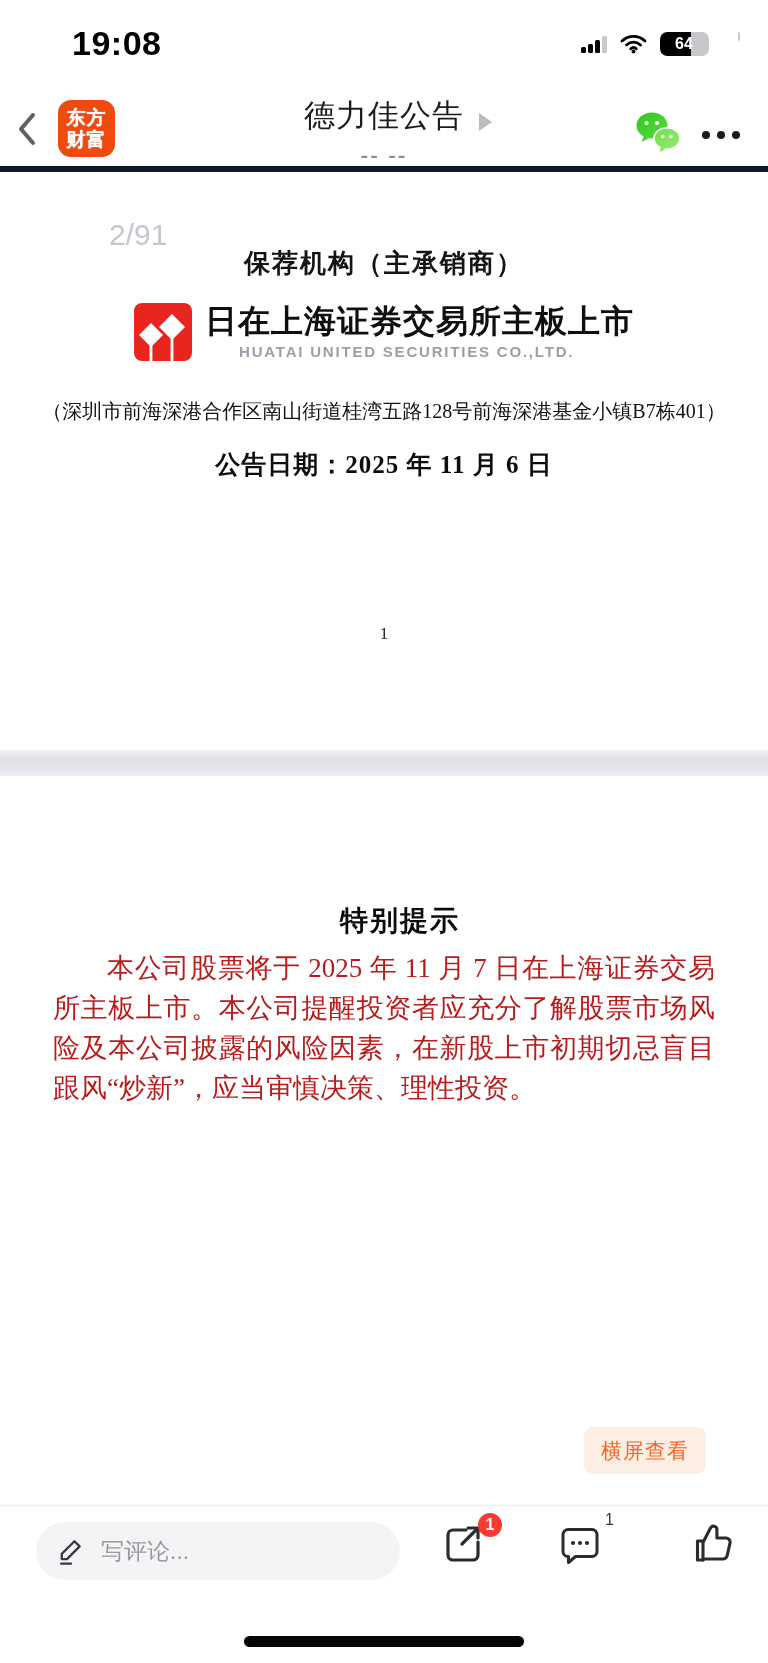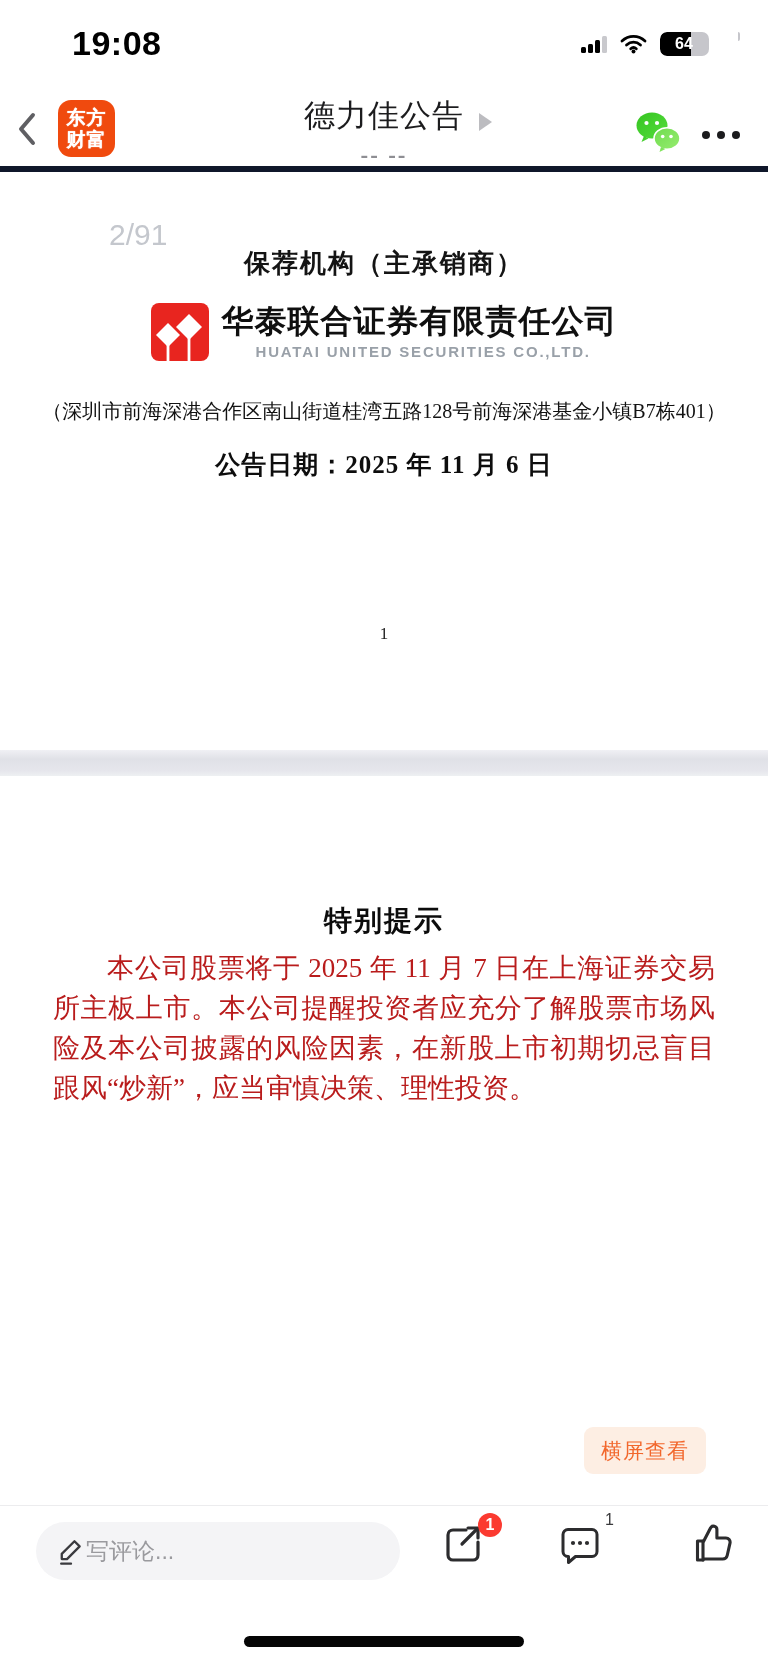--- a/index.html
+++ b/index.html
@@ -51,35 +51,35 @@
   .doc-address { position:absolute; top:226px; width:100%; text-align:center;
                  font-family:"Liberation Serif","DejaVu Serif",serif; font-size:20px; color:#121212; }
   .doc-date { position:absolute; top:276px; width:100%; text-align:center;
               font-family:"Liberation Serif","DejaVu Serif",serif; font-size:25px; font-weight:700; color:#0d0d0d; letter-spacing:1px; }
   .doc-pagenum { position:absolute; top:452px; width:100%; text-align:center;
                  font-family:"Liberation Serif","DejaVu Serif",serif; font-size:17px; color:#222; }
   
   .page-sep { position:absolute; top:750px; left:0; width:100%; height:26px;
               background:linear-gradient(#f0f0f4, #e0e1e7 35%, #e6e6ec 80%, #eef0f2); }
   
-  .doc-page2 { position:absolute; top:776px; left:0; width:100%; height:729px; background:#fff; }
+  .doc-page2 { position:absolute; top:776px; left:0; width:100%; height:729px; background:#fff;padding-left:16px; }
   .doc-h2 { position:absolute; top:126px; width:100%; text-align:center; font-size:28px; font-weight:700; color:#0c0c0c; letter-spacing:2px; }
   .doc-body { position:absolute; top:172px; left:53px; right:53px;
               font-family:"Liberation Serif","DejaVu Serif",serif; font-size:27px; color:#b91c1c;
               line-height:40px; text-align:justify; }
   .doc-body p { text-indent:2em; margin-bottom:5px; }
   
   .landscape-btn { position:absolute; top:1427px; right:62px; height:47px; padding:0 17px;
                    background:var(--landscape_bg,#fdeee3); color:var(--accent_orange,#f2672c);
                    font-size:21px; border:none; border-radius:9px; display:flex; align-items:center;
                    letter-spacing:1px; cursor:pointer; }
   
   .bottom-bar { position:absolute; top:1505px; left:0; width:100%; height:98px; background:#fff; border-top:1px solid #ececee; }
   .comment-pill { position:absolute; left:36px; top:16px; width:364px; height:58px; border-radius:29px;
-                  background:#f4f4f6; display:flex; align-items:center; padding-left:20px; cursor:text; }
+                  background:#f4f4f6; display:flex; align-items:center; padding-left:20px; gap:15px; cursor:text; }
   .comment-placeholder { color:#9a9a9e; font-size:23px; }
   .share-wrap { position:absolute; left:440px; top:15px; width:46px; height:46px; }
   .badge { position:absolute; top:-8px; right:-16px; min-width:24px; height:24px; padding:0 6px;
            border-radius:12px; background:var(--badge_red,#fb3a30); color:#fff; font-size:16px; font-weight:700;
            display:flex; align-items:center; justify-content:center; }
   .chat-wrap { position:absolute; left:558px; top:17px; width:44px; height:44px; }
   .count { position:absolute; top:-12px; right:-12px; color:#3a3a3c; font-size:16px; }
   .thumb-wrap { position:absolute; left:690px; top:15px; width:45px; height:45px; }
   
   .home-indicator { position:absolute; bottom:16px; left:50%; transform:translateX(-50%);
@@ -164,21 +164,21 @@
     <div class="doc-h1">保荐机构（主承销商）</div>
     <div class="sponsor-row">
       <svg width="58" height="60" viewBox="0 0 58 60">
         <rect x="0" y="1" width="58" height="58" rx="8" fill="var(--huatai_red,#e8251f)"></rect>
         <path d="M17 21 L29 33 L17 45 L5 33 Z" fill="#fff"></path>
         <rect x="15.6" y="43" width="2.8" height="16" fill="#fff"></rect>
         <path d="M38 12 L51 25 L38 38 L25 25 Z" fill="#fff"></path>
         <rect x="36.6" y="36" width="2.8" height="23" fill="#fff"></rect>
       </svg>
       <div class="huatai-text">
-        <div class="cn">华泰联合证券有限责任公司</div>
+        <div class="cn">日在上海证券交易所主板上市</div>
         <div class="en">HUATAI UNITED SECURITIES CO.,LTD.</div>
       </div>
     </div>
     <div class="doc-address">（深圳市前海深港合作区南山街道桂湾五路128号前海深港基金小镇B7栋401）</div>
     <div class="doc-date">公告日期：2025 年 11 月 6 日</div>
     <div class="doc-pagenum">1</div>
   </div>
 
   <div class="page-sep"></div>
 

